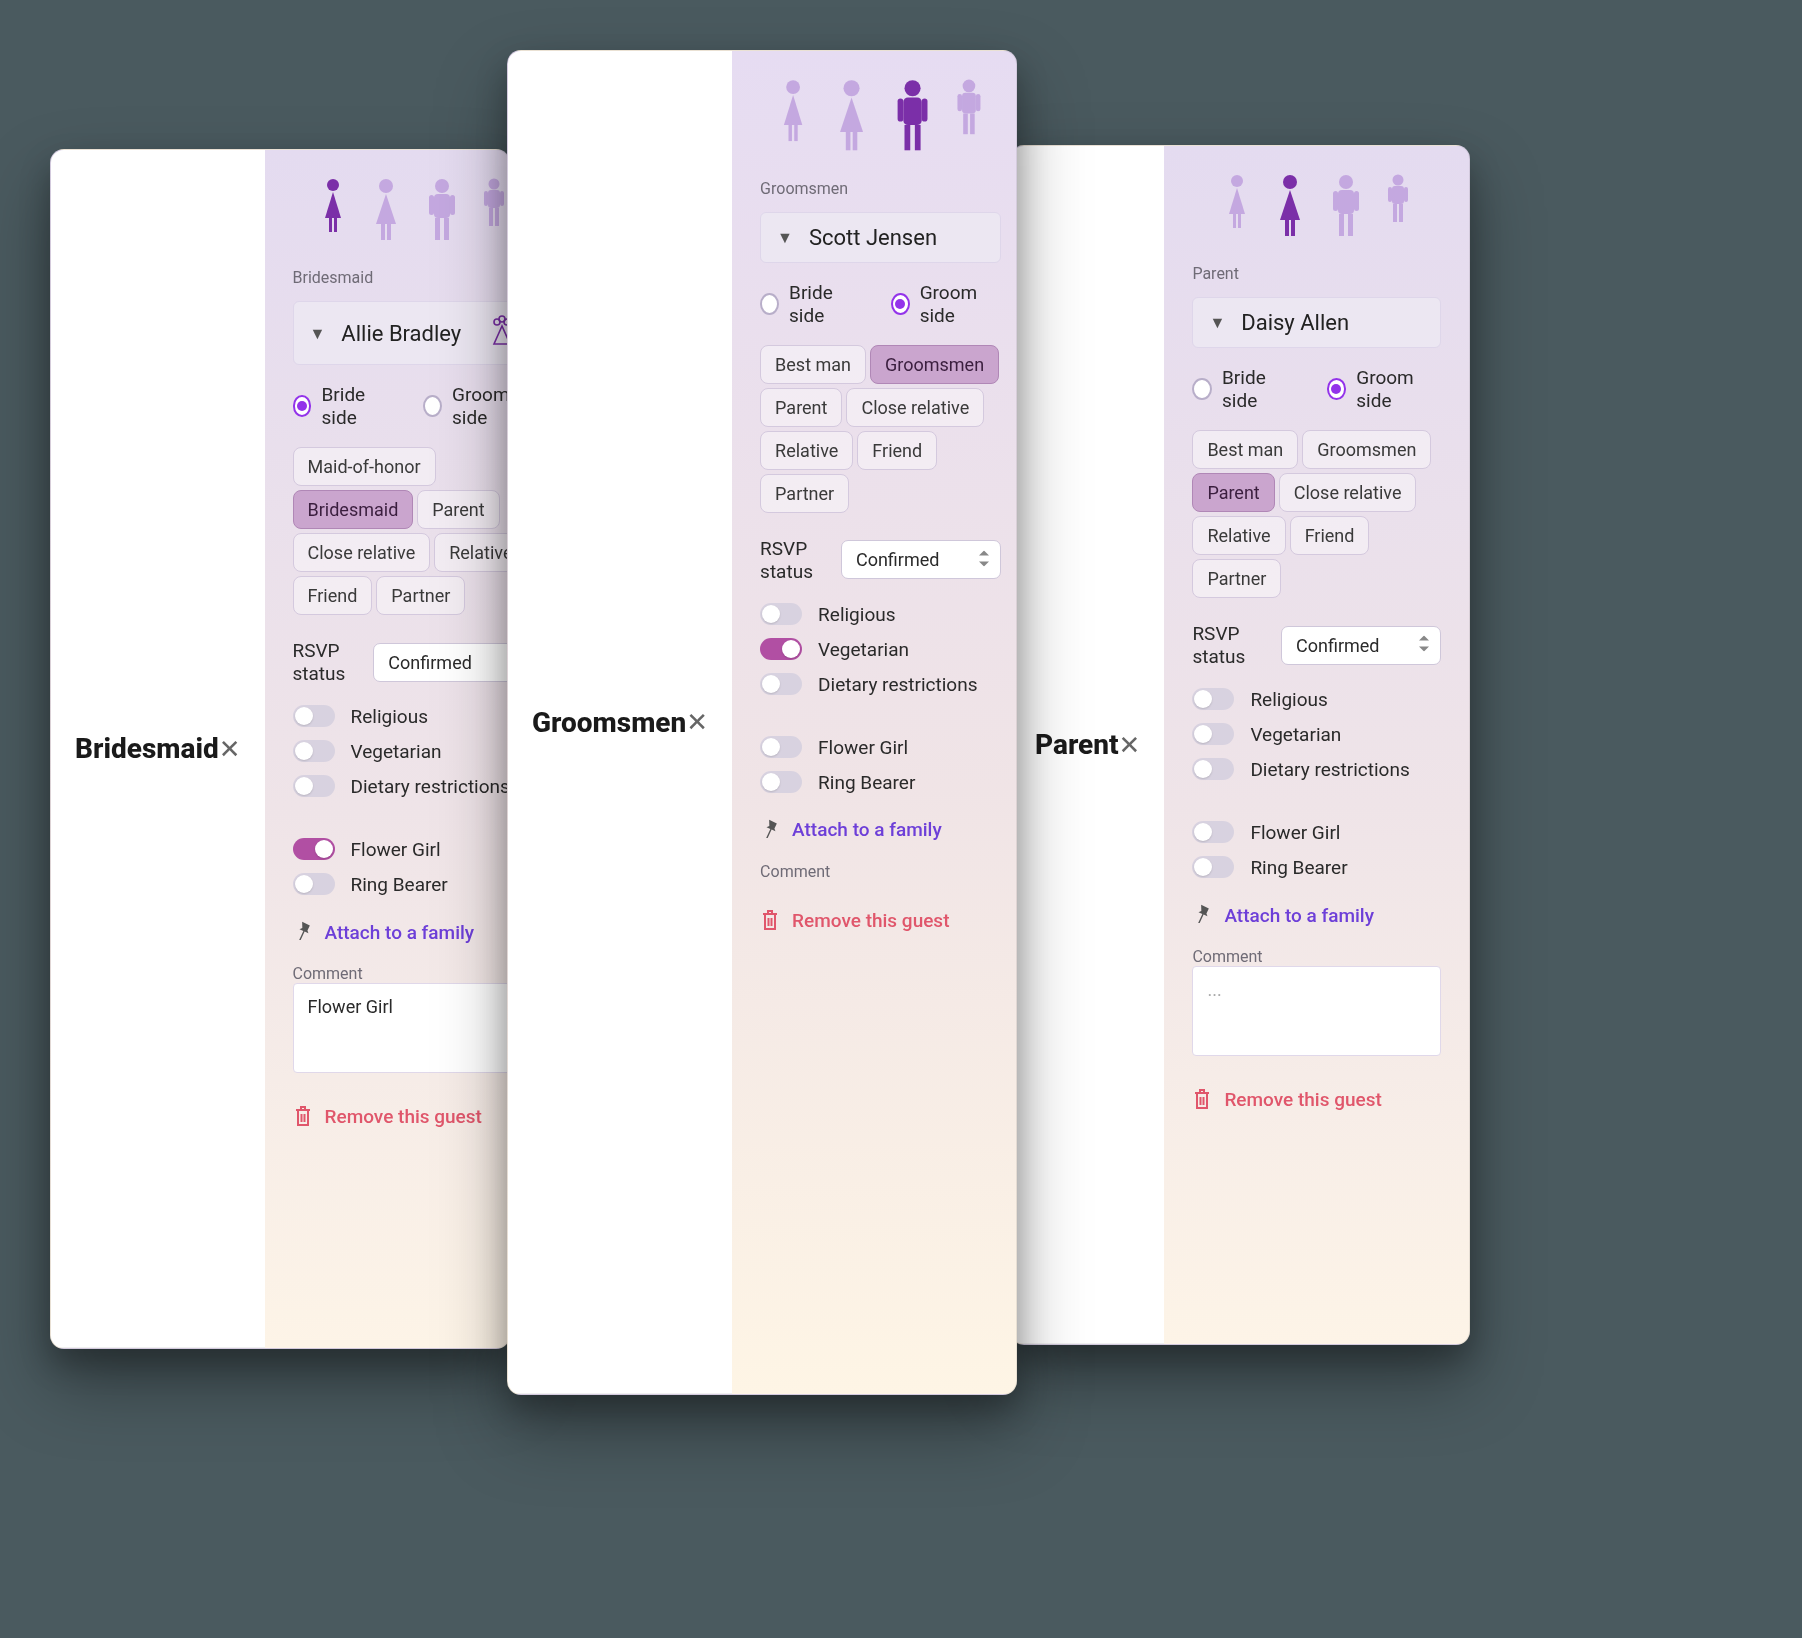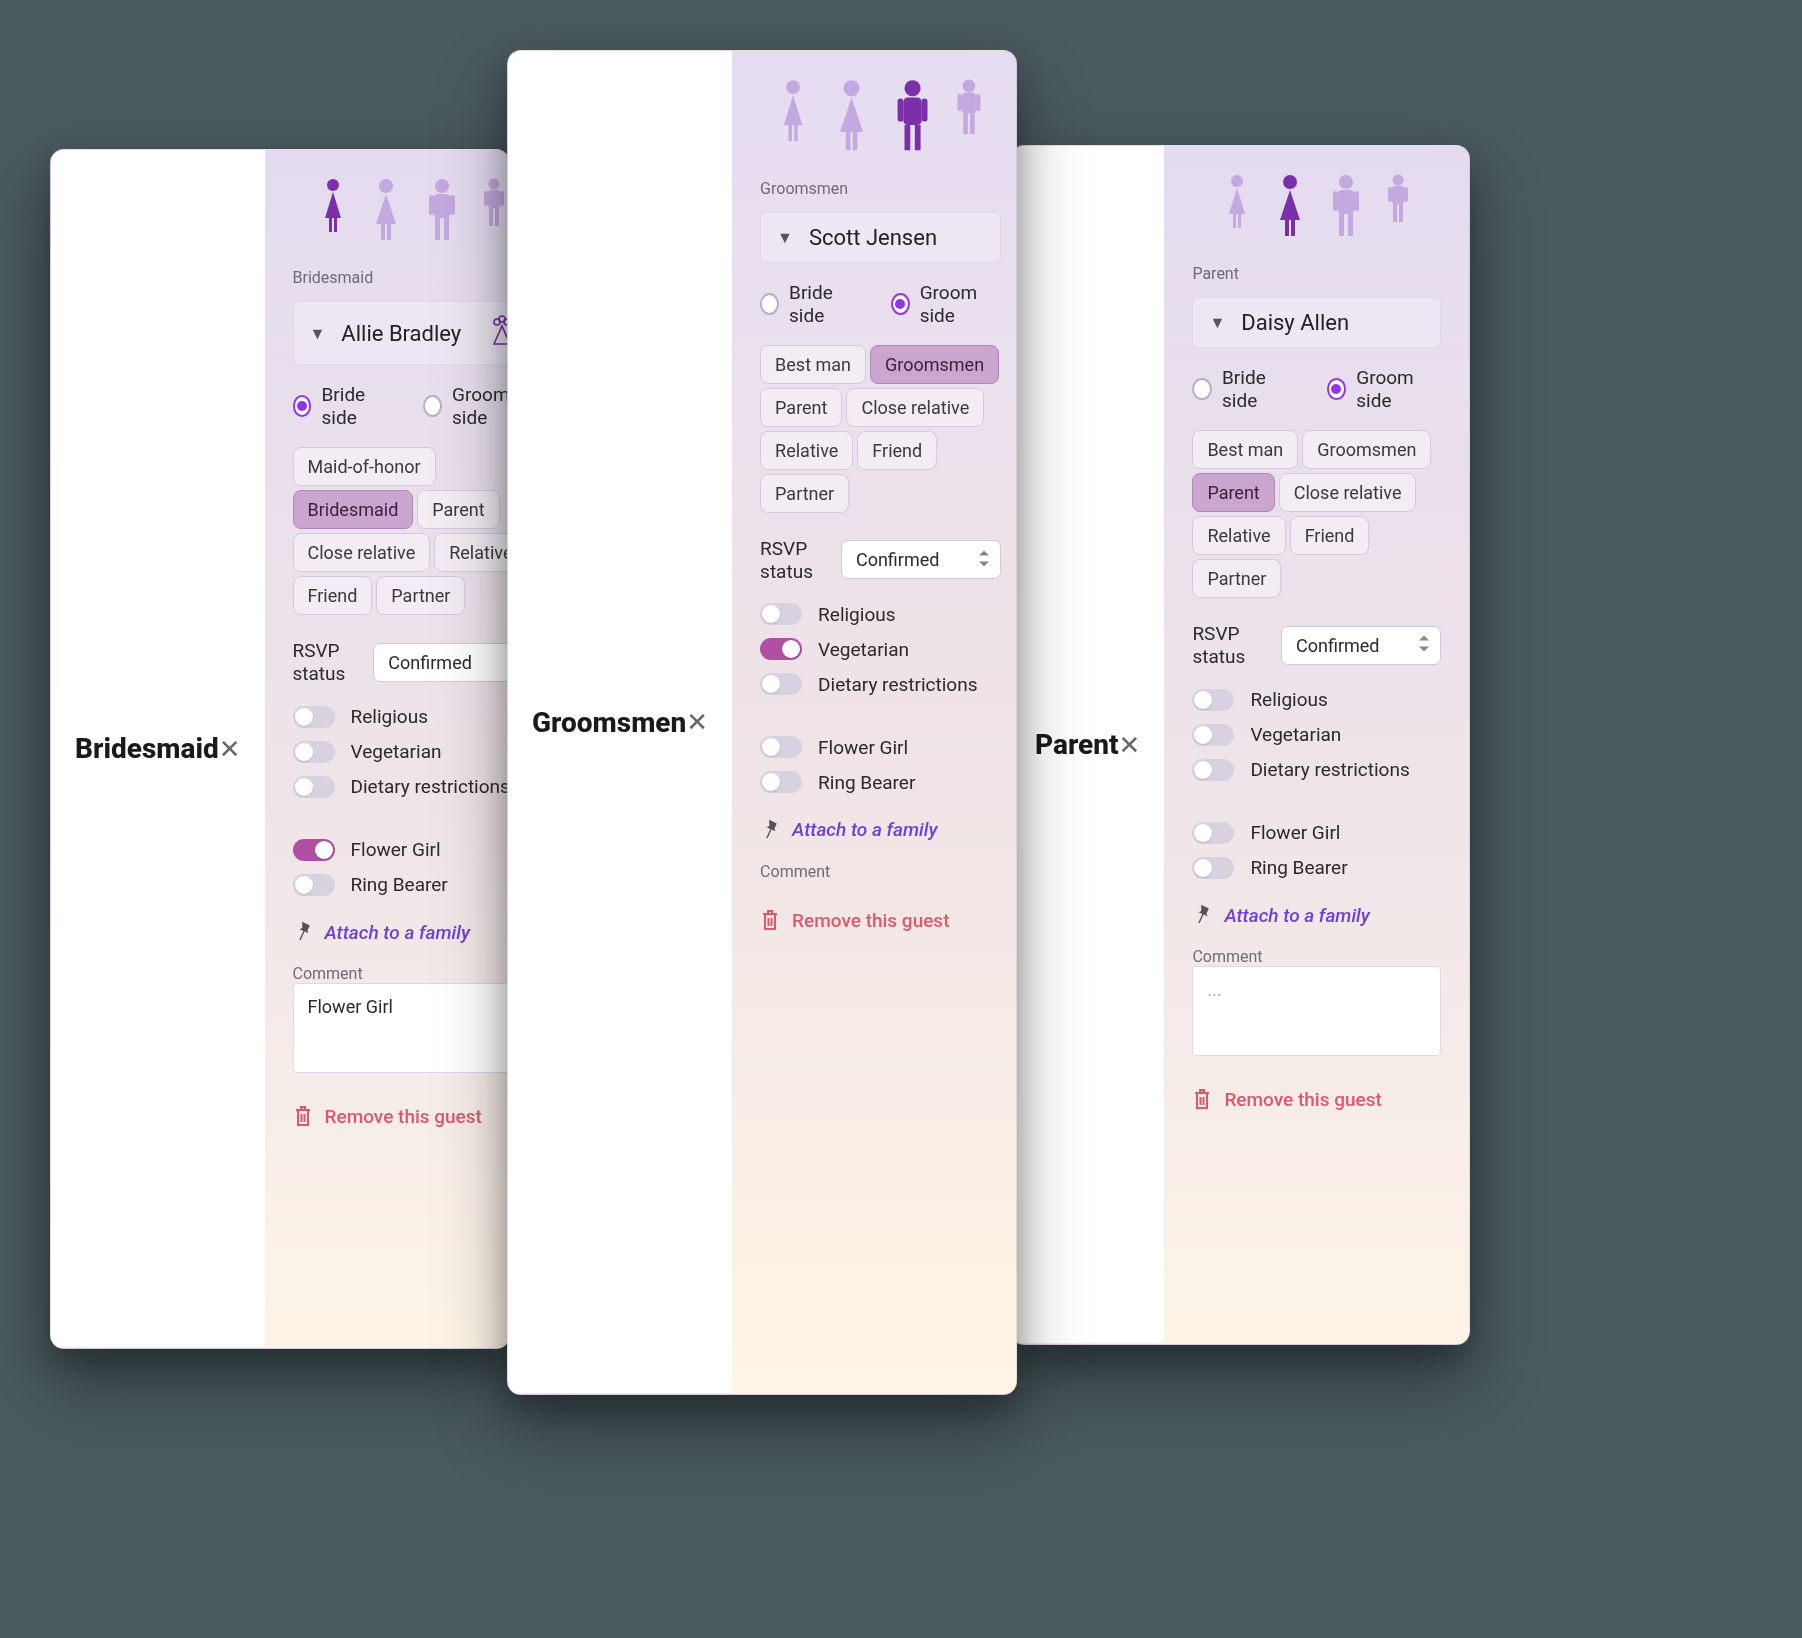--- a/index.html
+++ b/index.html
@@ -201,21 +201,20 @@
     color: #888;
   }
   .toggle-list {
     display: flex;
     flex-direction: column;
     gap: 12px;
     margin-top: 6px;
   }
   .toggle-row {
     display: flex;
-    align-items: center;
     gap: 16px;
   }
   .switch {
     width: 42px;
     height: 22px;
     border-radius: 11px;
     background: #d8d2e0;
     position: relative;
     cursor: pointer;
     flex-shrink: 0;
@@ -250,21 +249,20 @@
     margin-top: 10px;
     cursor: pointer;
   }
   .attach-row .pin {
     color: #555;
   }
   .attach-label {
     font-size: 19px;
     color: #6d3fd8;
     font-weight: 500;
-    font-style: italic;
   }
   .comment-box {
     margin-top: 6px;
   }
   .comment-area {
     width: 100%;
     min-height: 90px;
     background: #fff;
     border: 1px solid #e0d8ea;
     border-radius: 4px;

